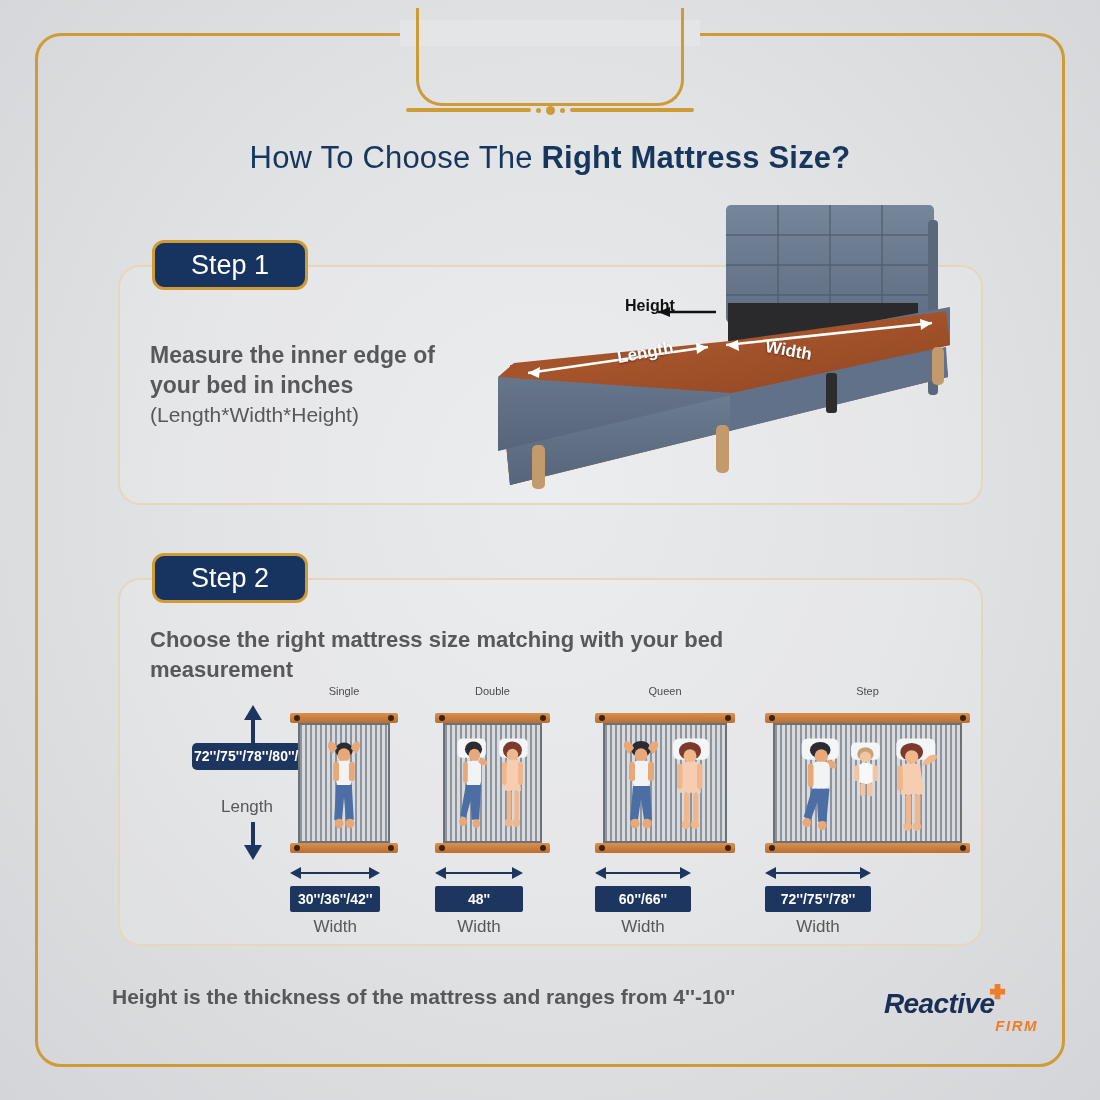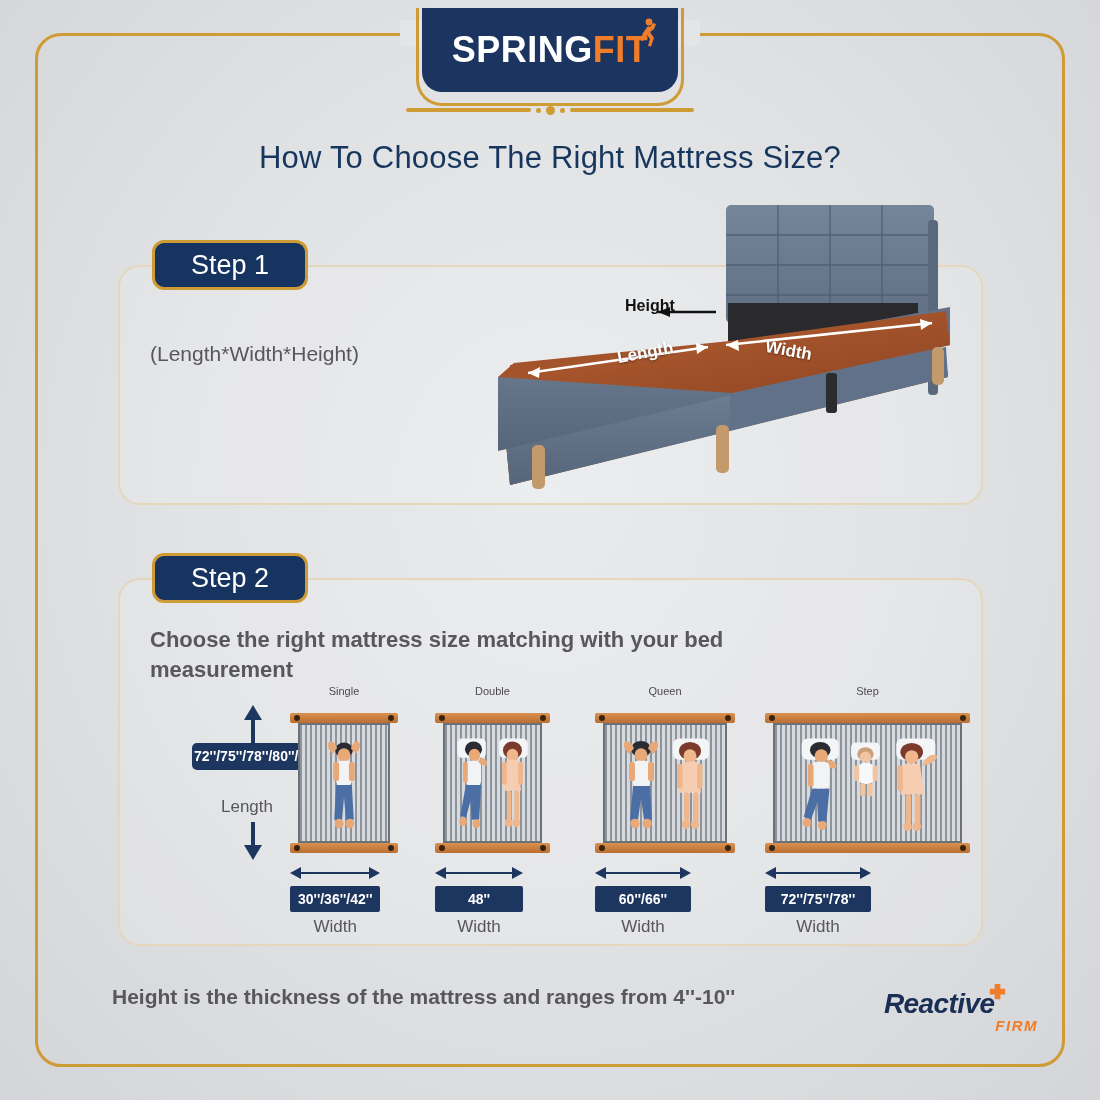--- a/index.html
+++ b/index.html
@@ -61,21 +61,21 @@
   .gold-rule .seg { height: 4px; background: #cf9b35; border-radius: 2px; flex: 1; }
   .gold-rule .dot { width: 5px; height: 5px; background: #cf9b35; border-radius: 50%; }
   .gold-rule .dot.big { width: 9px; height: 9px; }
 
   
   .page-title {
     position: absolute; left: 0; top: 140px; width: 1100px;
     text-align: center;
     font-size: 31px; color: #17365d; font-weight: 400; letter-spacing: 0.2px;
   }
-  .page-title b { font-weight: 400; }
+  .page-title b { font-weight: 700; }
 
   
   .panel {
     position: absolute;
     border: 2px solid #e6d6bc;
     border-radius: 22px;
     background: rgba(255,255,255,0.14);
   }
   #panel1 { left: 118px; top: 265px; width: 865px; height: 240px; }
   #panel2 { left: 118px; top: 578px; width: 865px; height: 368px; }
@@ -211,48 +211,39 @@
   }
 </style>
 </head>
 <body>
 
 <div class="gold-frame"></div>
 <div class="frame-gap"></div>
 
 <div class="logo-wrap">
   <div class="logo-outline"></div>
-  <div class="logo-box">
-    <div class="logo-text">
-      <span>SPRING</span><span class="fit"><span>FIT</span>
-        <svg class="logo-person" viewBox="0 0 20 30">
-          <circle cx="12" cy="4" r="3.4" fill="#f07d29"></circle>
-          <path d="M11 8 L6 15 L3 22 L6 23 L10 17 L13 21 L11 28 L14 28.5 L17 20 L13 14 L17 11 L19 6 L16 5 L13 9 Z" fill="#f07d29"></path>
-        </svg>
-      </span>
-    </div>
-  </div>
 </div>
 
 <div class="gold-rule">
   <span class="seg"></span>
   <span class="dot"></span>
   <span class="dot big"></span>
   <span class="dot"></span>
   <span class="seg"></span>
 </div>
 
 <div class="page-title">
   <span>How To Choose The </span><b>Right Mattress Size?</b>
 </div>
 
 <div class="panel" id="panel1"></div>
 <div class="step-badge" id="badge1">Step 1</div>
 
 <div class="step1-text">
+  <span class="bold">Measure the inner edge of your bed in inches</span>
   <span class="sub">(Length*Width*Height)</span>
 </div>
 
 <svg class="bed-illu" viewBox="0 0 500 340">
   <defs>
     <linearGradient id="woodG" x1="0" y1="0" x2="1" y2="1">
       <stop offset="0%" stop-color="#9c4e28"></stop>
       <stop offset="45%" stop-color="#a5542b"></stop>
       <stop offset="100%" stop-color="#8e4522"></stop>
     </linearGradient>

